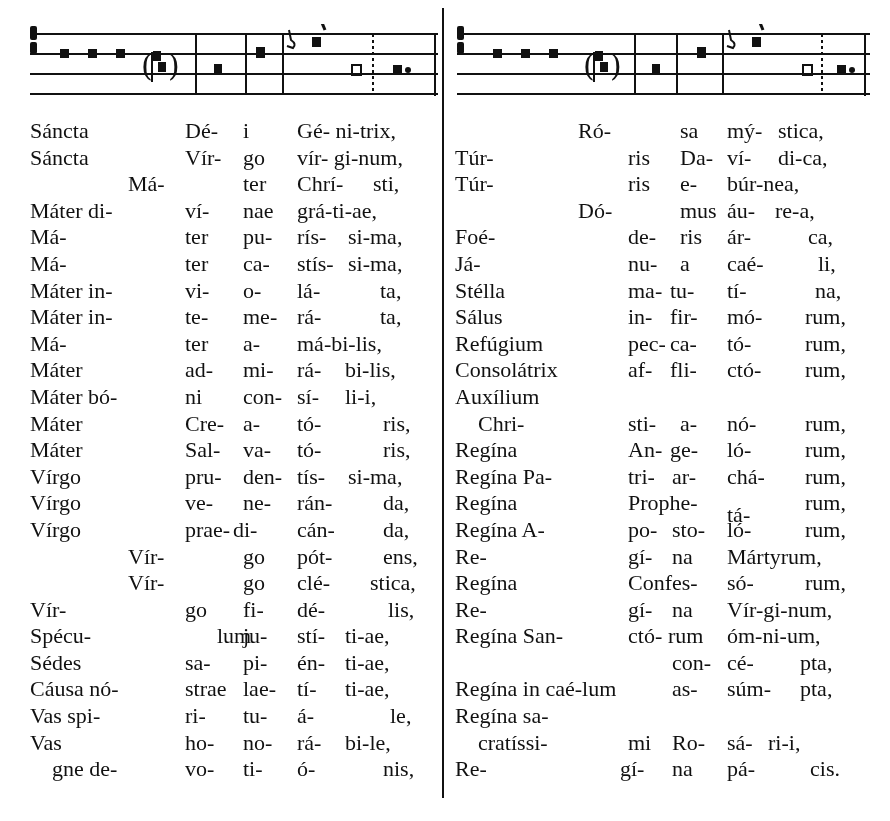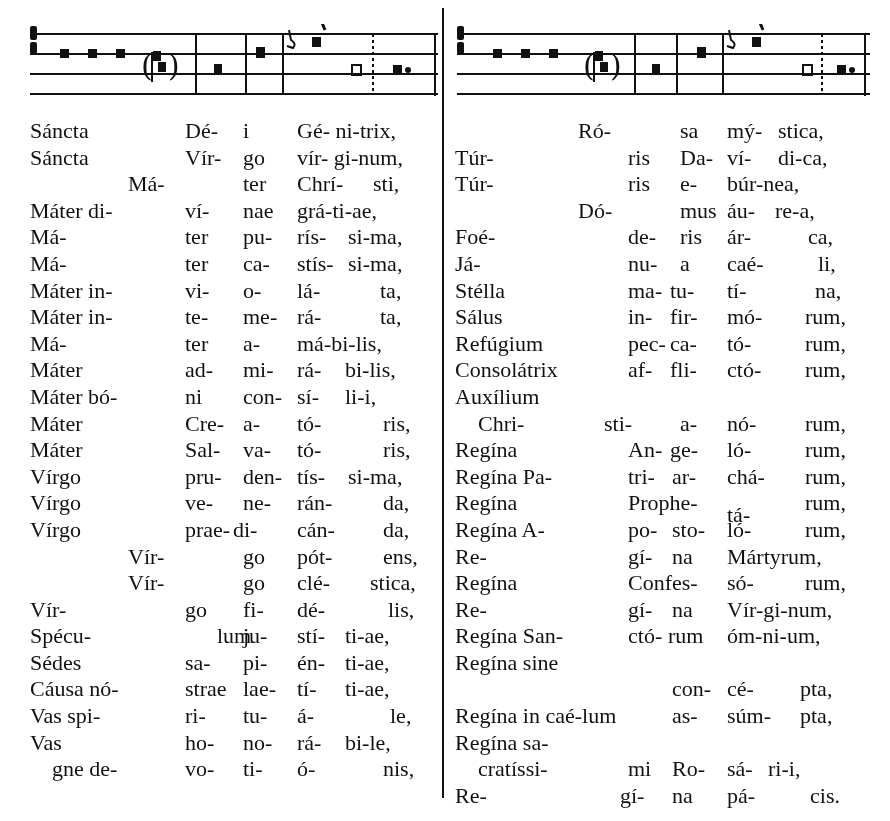--- a/index.html
+++ b/index.html
@@ -323,21 +323,21 @@
       <span style="left: 628px;">af-</span>
       <span style="left: 670px;">fli-</span>
       <span style="left: 727px;">ctó-</span>
       <span style="left: 805px;">rum,</span>
     </div>
     <div class="row">
       <span style="left: 455px;">Auxílium</span>
     </div>
     <div class="row">
       <span style="left: 478px;">Chri-</span>
-      <span style="left: 604px;">sti-</span>
+      <span style="left: 628px;">sti-</span>
       <span style="left: 680px;">a-</span>
       <span style="left: 727px;">nó-</span>
       <span style="left: 805px;">rum,</span>
     </div>
     <div class="row">
       <span style="left: 455px;">Regína</span>
       <span style="left: 628px;">An-</span>
       <span style="left: 670px;">ge-</span>
       <span style="left: 727px;">ló-</span>
       <span style="left: 805px;">rum,</span>
@@ -378,23 +378,20 @@
       <span style="left: 455px;">Re-</span>
       <span style="left: 628px;">gí-</span>
       <span style="left: 672px;">na</span>
       <span style="left: 727px;">Vír-gi-num,</span>
     </div>
     <div class="row">
       <span style="left: 455px;">Regína San-</span>
       <span style="left: 628px;">ctó-</span>
       <span style="left: 668px;">rum</span>
       <span style="left: 727px;">óm-ni-um,</span>
-    </div>
-    <div class="row">
-      <span style="left: 455px;">Regína sine</span>
     </div>
     <div class="row">
       <span style="left: 672px;">con-</span>
       <span style="left: 727px;">cé-</span>
       <span style="left: 800px;">pta,</span>
     </div>
     <div class="row">
       <span style="left: 455px;">Regína in caé-lum</span>
       <span style="left: 672px;">as-</span>
       <span style="left: 727px;">súm-</span>

